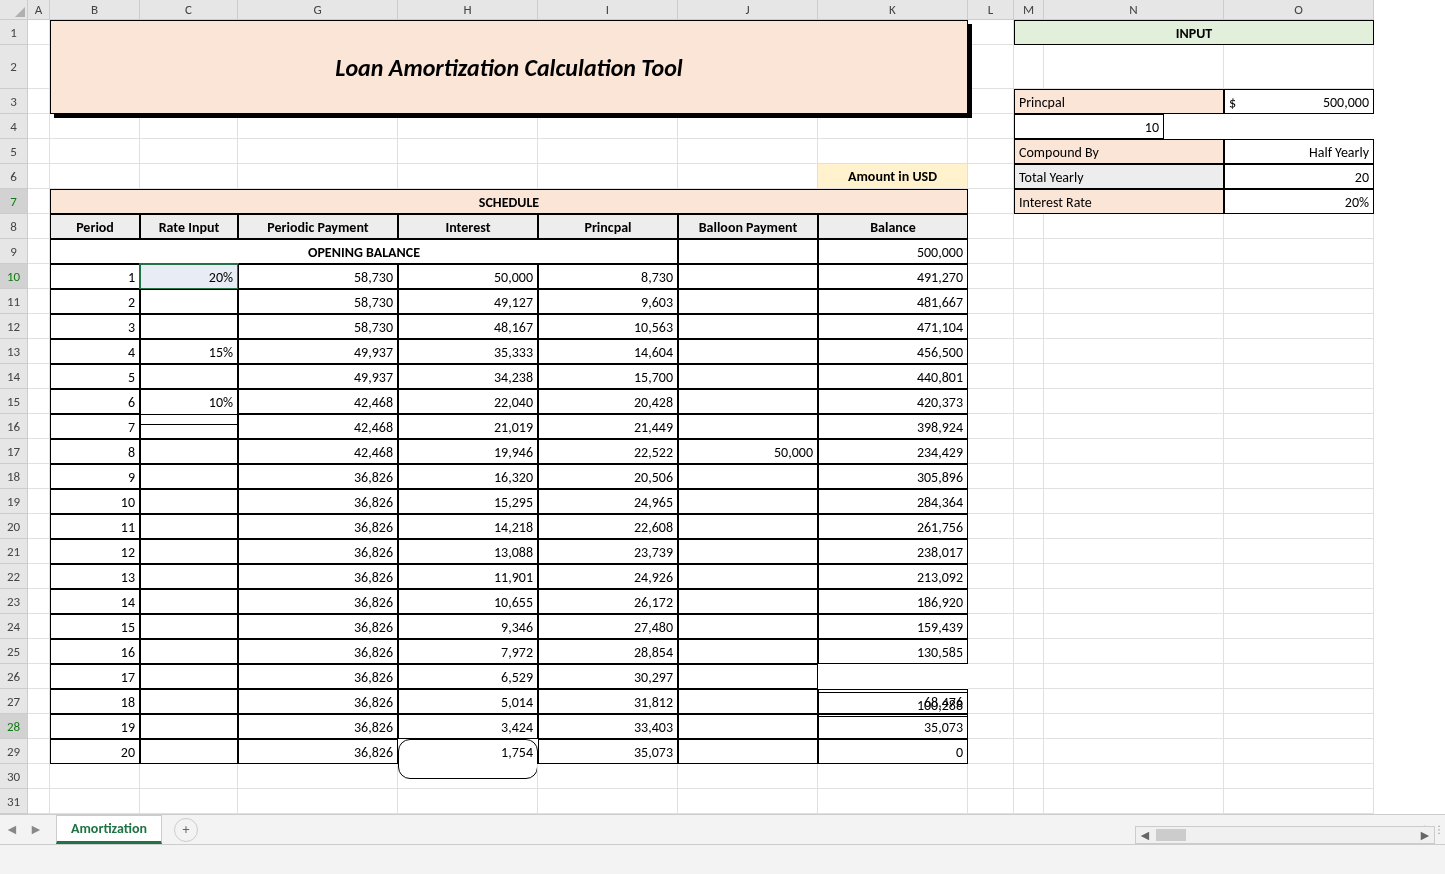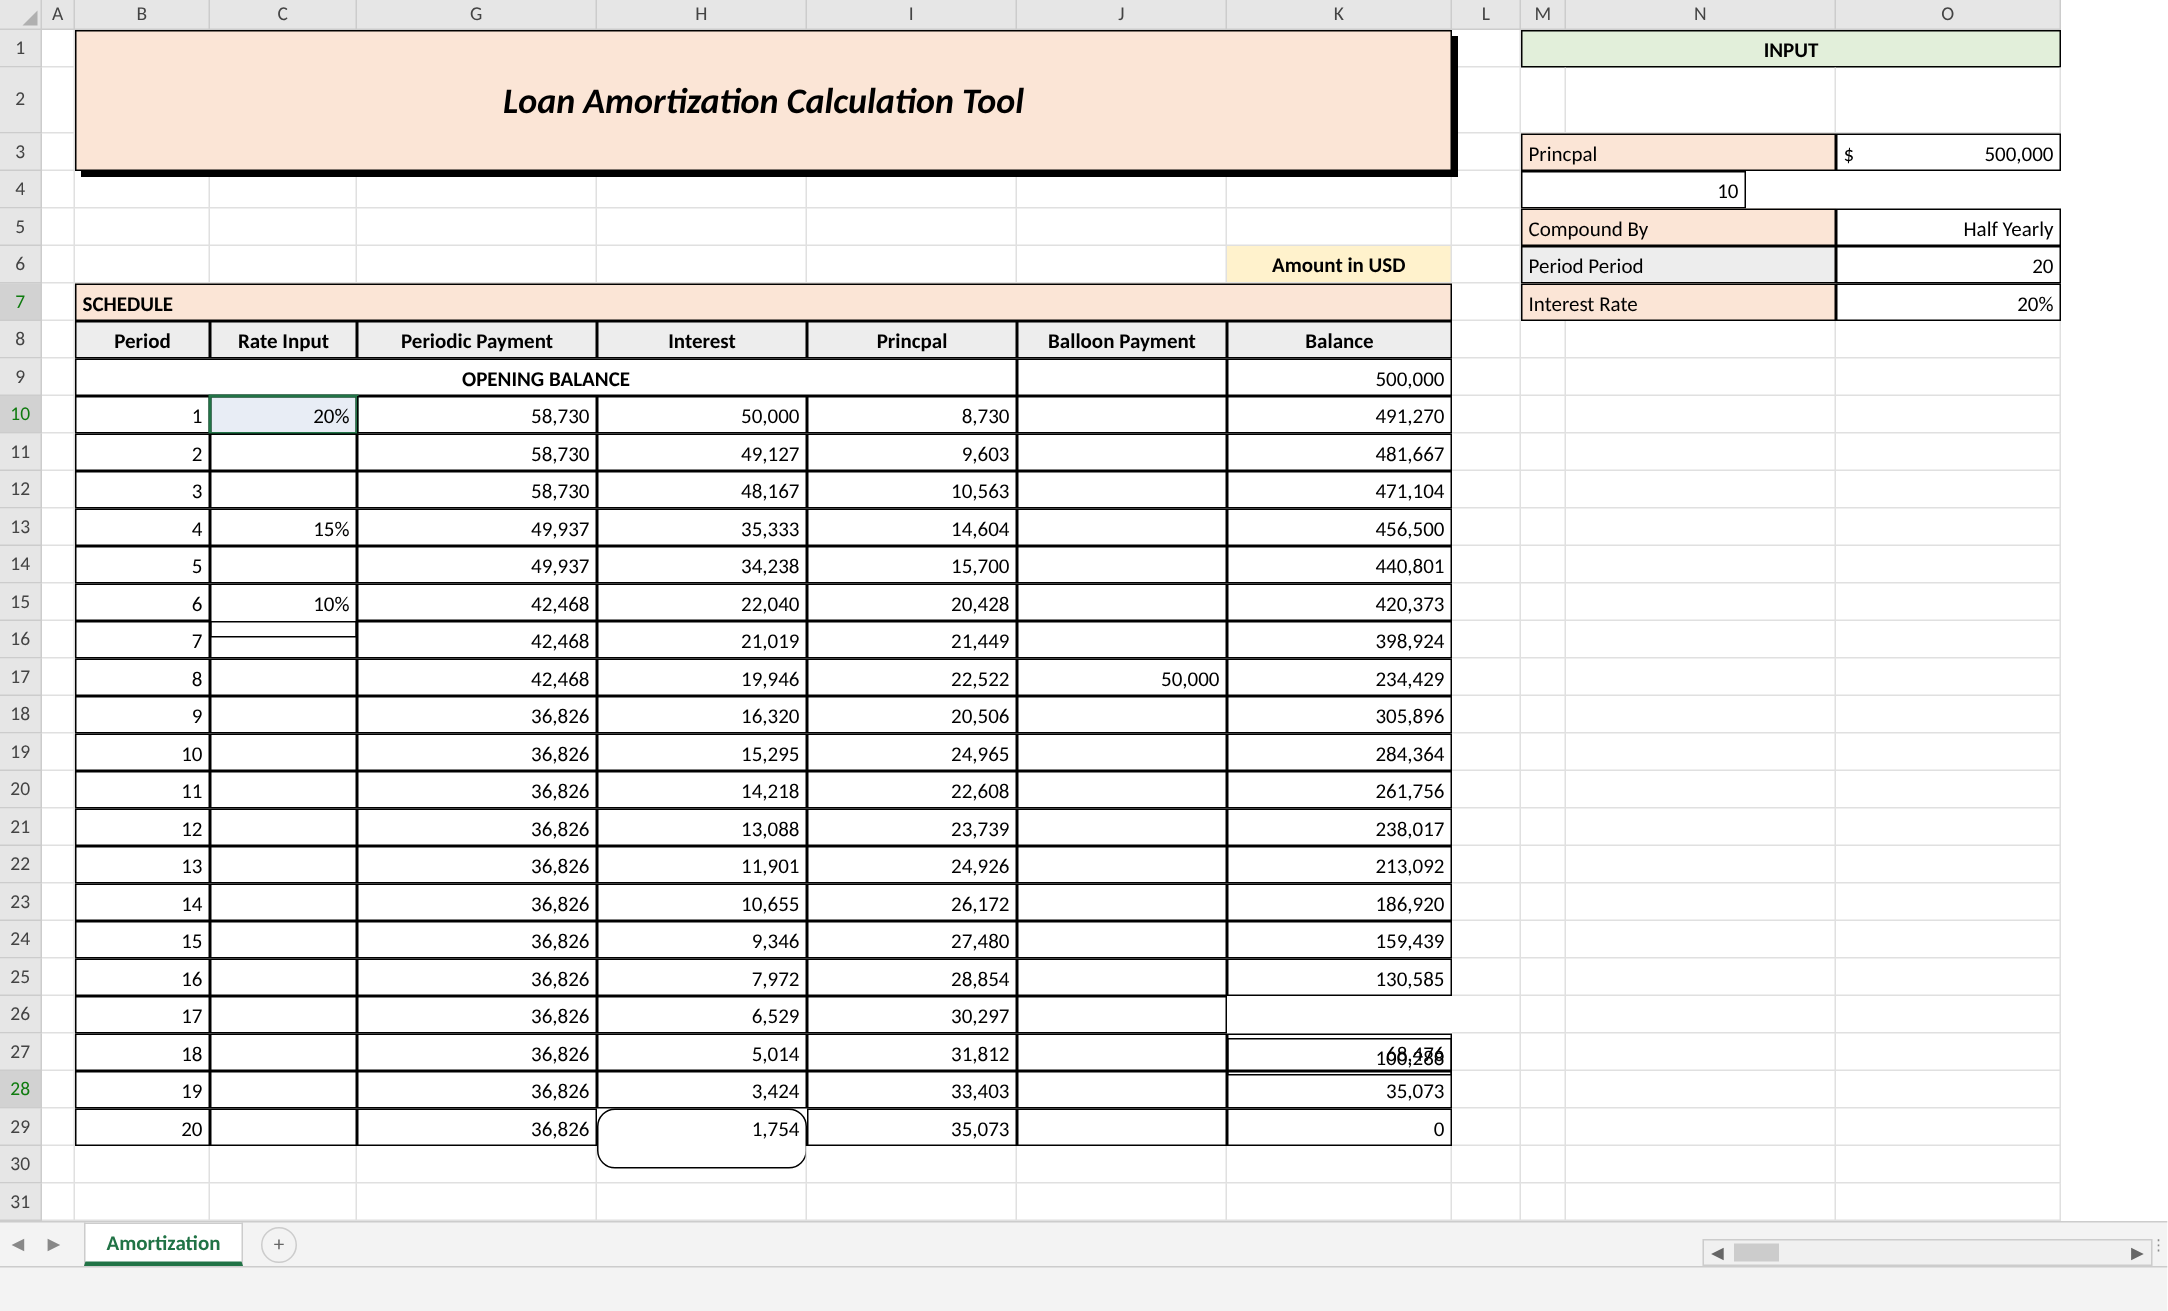--- a/index.html
+++ b/index.html
@@ -93,21 +93,21 @@
 .title-banner {
   background: #fbe5d6;
   border: 1px solid #000;
   font-size: 24px;
   font-style: italic;
   font-weight: bold;
   text-align: center;
   box-shadow: 4px 4px 0 #000;
 }
 .amount-usd { background: #fff2cc; font-weight: bold; text-align: center; }
-.sched-hdr { background: #fbe5d6; font-weight: bold; border: 1px solid #000; }
+.sched-hdr { background: #fbe5d6; font-weight: bold; text-align: center; border: 1px solid #000; }
 .thead { background: #ededed; font-weight: bold; text-align: center; border: 1px solid #000; }
 .bcell { border: 1px solid #000; }
 .num { text-align: right; }
 .opening { font-weight: bold; text-align: center; }
 .input-hdr { background: #e2efda; font-weight: bold; text-align: center; border: 1px solid #000; }
 .inp-label { background: #fbe5d6; border: 1px solid #000; padding-left:4px;}
 .inp-label.gray { background: #ededed; }
 .inp-val { border: 1px solid #000; text-align: right; padding-right:4px;}
 .sel-cell { outline: 2px solid #217346; outline-offset:-1px; background:#e8edf5; }
 
@@ -278,21 +278,21 @@
       <div class="row" style="height: 25px;">
         <div class="cell cA" style="height: 25px; line-height: 25px;"></div>
         <div class="cell cB" style="height: 25px; line-height: 25px;"></div>
         <div class="cell cC" style="height: 25px; line-height: 25px;"></div>
         <div class="cell cG" style="height: 25px; line-height: 25px;"></div>
         <div class="cell cH" style="height: 25px; line-height: 25px;"></div>
         <div class="cell cI" style="height: 25px; line-height: 25px;"></div>
         <div class="cell cJ" style="height: 25px; line-height: 25px;"></div>
         <div class="cell cK amount-usd" style="height: 25px; line-height: 25px;">Amount in USD</div>
         <div class="cell cL" style="height: 25px; line-height: 25px;"></div>
-        <div class="cell cM inp-label gray" style="height: 25px; line-height: 25px; width: 210px; text-align: left;">Period Period</div>
+        <div class="cell cM inp-label gray" style="height: 25px; line-height: 25px; width: 210px; text-align: left;">Total Yearly</div>
         <div class="cell cO inp-val" style="height: 25px; line-height: 25px;">20</div>
       </div>
       <div class="row" style="height: 25px;">
         <div class="cell cA" style="height: 25px; line-height: 25px;"></div>
         <div class="cell cB sched-hdr" style="height: 25px; line-height: 25px; width: 918px;">SCHEDULE</div>
         <div class="cell cL" style="height: 25px; line-height: 25px;"></div>
         <div class="cell cM inp-label" style="height: 25px; line-height: 25px; width: 210px; text-align: left;">Interest Rate</div>
         <div class="cell cO inp-val" style="height: 25px; line-height: 25px;">20%</div>
       </div>
       <div class="row" style="height: 25px;">

